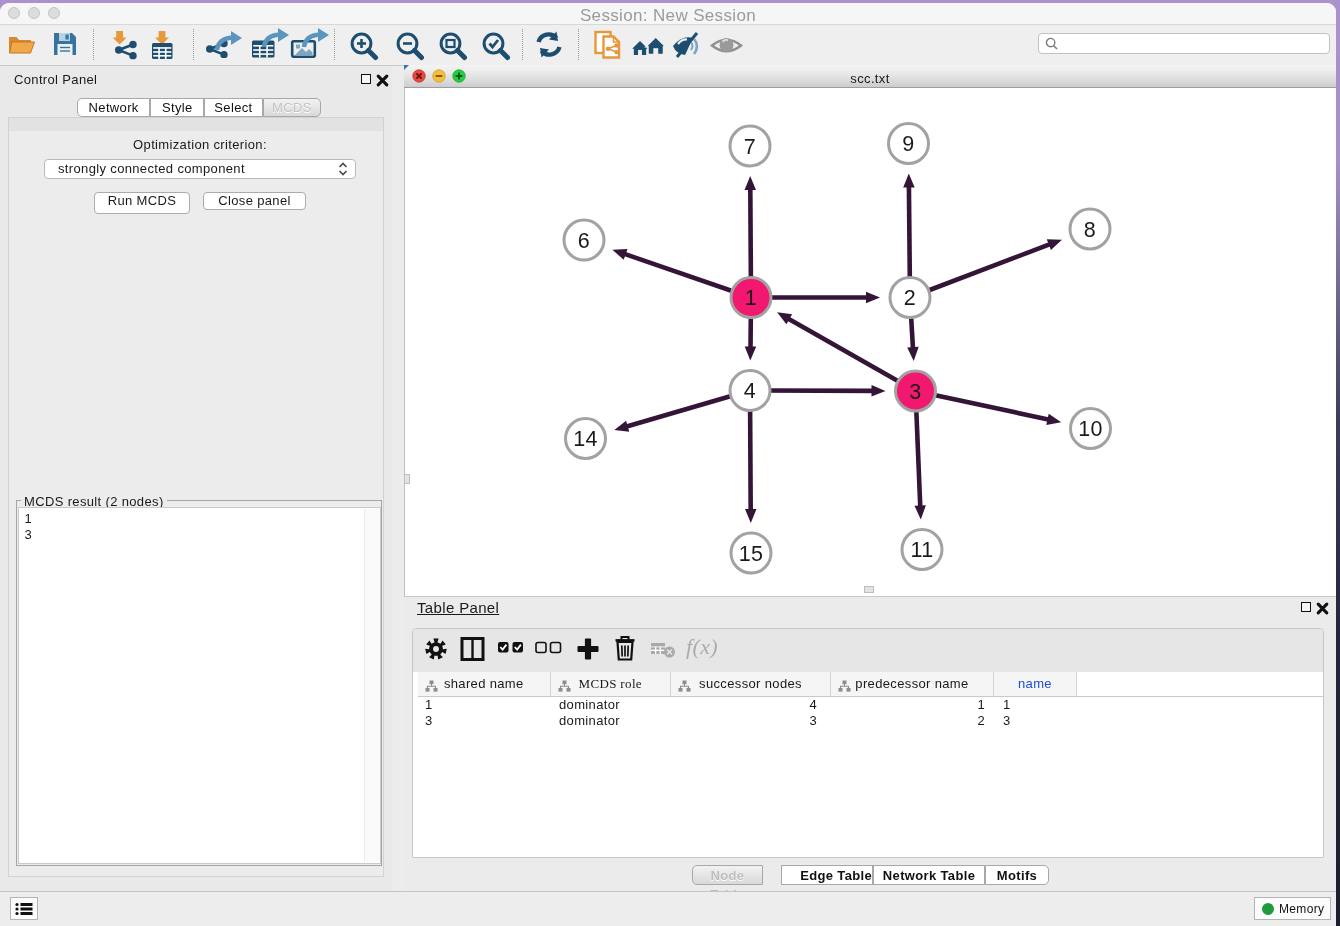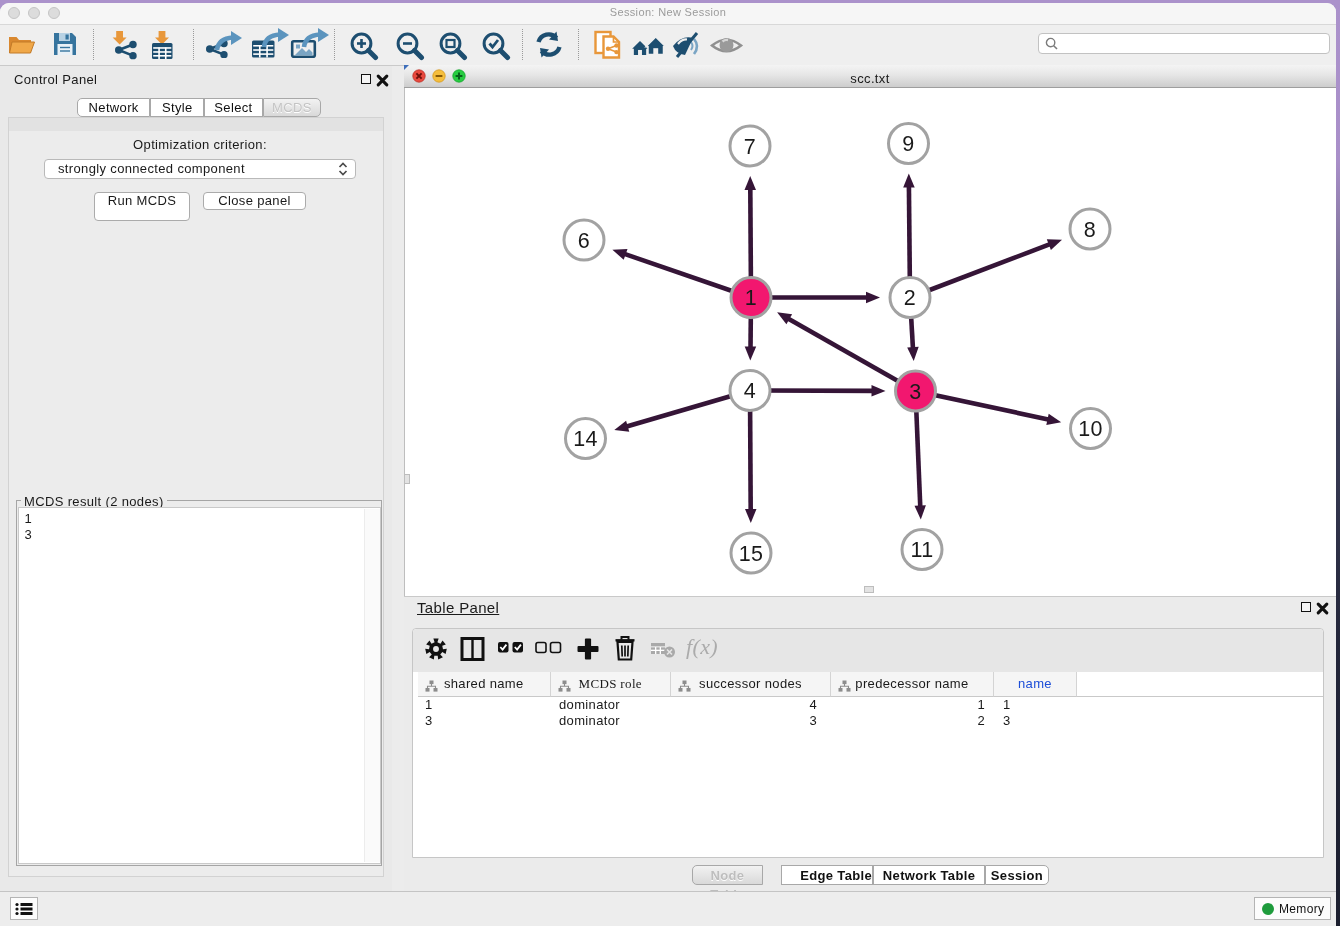--- a/index.html
+++ b/index.html
@@ -6,21 +6,21 @@
   background:linear-gradient(180deg,#AB92CB 0px,#A98FC9 160px,#7E7399 260px,#3C3E58 420px,#23263A 640px,#1B1E2E 926px); }
 #win { position:absolute; left:0; top:3px; width:1336px; height:923px; background:#ECECEC; border-radius:9px 9px 0 4px; }
 </style></head>
 <body>
 <div id="desktop">
     <div id="win"></div>
 <div style="position:absolute;left:0;top:3px;width:1336px;height:21px;background:#F6F6F6;border-bottom:1px solid #D8D8D8;border-radius:9px 9px 0 0;"></div>
 <div style="position:absolute;left:8px;top:7px;width:12px;height:12px;border-radius:50%;background:#DCDCDC;border:1px solid #C5C5C5;box-sizing:border-box;"></div>
 <div style="position:absolute;left:27.5px;top:7px;width:12px;height:12px;border-radius:50%;background:#DCDCDC;border:1px solid #C5C5C5;box-sizing:border-box;"></div>
 <div style="position:absolute;left:47.5px;top:7px;width:12px;height:12px;border-radius:50%;background:#DCDCDC;border:1px solid #C5C5C5;box-sizing:border-box;"></div>
-<div style="position:absolute;left:0;top:6px;width:1336px;text-align:center;font-size:11px;color:#9B9B9B;">Session: New Session</div>
+<div style="position:absolute;left:0;top:6px;width:1336px;text-align:center;font-size:17px;color:#9B9B9B;">Session: New Session</div>
 <div style="position:absolute;left:0;top:25px;width:1336px;height:40px;background:#EFEFEF;border-bottom:1px solid #CACACA;"></div>
 <div style="position:absolute;left:8px;top:32px;"><svg width="28" height="24" viewBox="0 0 28 24" style="">
         <path d="M1 6 L1 21 L23 21 L23 8 L11 8 L8.5 5 L1 5 Z" fill="#D9882F"></path>
         <path d="M4 10 L26.5 10 L22.5 21 L1.5 21 Z" fill="#F0A849" stroke="#C27A28" stroke-width="1"></path>
       </svg></div>
 <div style="position:absolute;left:52px;top:31px;"><svg width="26" height="26" viewBox="0 0 26 26" style="">
         <path d="M2 2 L20 2 L24 6 L24 24 L2 24 Z" fill="#36749E"></path>
         <rect x="7" y="2" width="11" height="8" fill="#B8D2E4"></rect>
         <rect x="13.5" y="3.5" width="3.2" height="5" fill="#36749E"></rect>
         <rect x="5.5" y="13" width="15" height="11" fill="#E9F1F7"></rect>
@@ -146,21 +146,21 @@
 <div style="position:absolute;left:9px;top:118px;width:374px;height:13px;background:#E2E2E2;"></div>
 <div style="position:absolute;left:78px;top:98px;width:73.30000000000001px;height:19px;background:#fff;color:#111;border-radius:5px 0 0 5px;border:1px solid #A8A8A8;box-sizing:border-box;font-size:13px;text-align:center;line-height:18px;margin-left:-1px;">Network</div>
     <div style="position:absolute;left:151.3px;top:98px;width:53.89999999999998px;height:19px;background:#fff;color:#111;border:1px solid #A8A8A8;box-sizing:border-box;font-size:13px;text-align:center;line-height:18px;margin-left:-1px;">Style</div>
     <div style="position:absolute;left:205.2px;top:98px;width:58.5px;height:19px;background:#fff;color:#111;border:1px solid #A8A8A8;box-sizing:border-box;font-size:13px;text-align:center;line-height:18px;margin-left:-1px;">Select</div>
     <div style="position:absolute;left:263.7px;top:98px;width:58.30000000000001px;height:19px;background:linear-gradient(180deg,#F2F2F2,#D9D9D9);color:#C4C4C4;text-shadow:0 1px 0 #fff;border-radius:0 5px 5px 0;border:1px solid #A8A8A8;box-sizing:border-box;font-size:13px;text-align:center;line-height:18px;margin-left:-1px;">MCDS</div>
 <div style="position:absolute;left:44px;top:159px;width:312px;height:20px;background:#fff;border:1px solid #B9B9B9;border-radius:4px;box-sizing:border-box;font-size:13px;color:#1A1A1A;line-height:18px;padding-left:13px;">strongly connected component<svg width="10" height="14" viewBox="0 0 10 14" style="position:absolute;right:7px;top:2px;">
         <path d="M1.5 5 L5 1.5 L8.5 5" fill="none" stroke="#4A4A4A" stroke-width="1.7"></path>
         <path d="M1.5 9 L5 12.5 L8.5 9" fill="none" stroke="#4A4A4A" stroke-width="1.7"></path>
       </svg></div>
 <div style="position:absolute;left:8px;top:137px;width:384px;text-align:center;font-size:13px;color:#1A1A1A;">Optimization criterion:</div>
-<div style="position:absolute;left:94px;top:192px;width:96px;height:29px;background:#fff;border:1px solid #ABABAB;border-radius:4px;box-sizing:border-box;font-size:13px;color:#1A1A1A;text-align:center;line-height:16px;">Run MCDS</div>
+<div style="position:absolute;left:94px;top:192px;width:96px;height:22px;background:#fff;border:1px solid #ABABAB;border-radius:4px;box-sizing:border-box;font-size:13px;color:#1A1A1A;text-align:center;line-height:16px;">Run MCDS</div>
 <div style="position:absolute;left:203px;top:192px;width:103px;height:18px;background:#fff;border:1px solid #ABABAB;border-radius:4px;box-sizing:border-box;font-size:13px;color:#1A1A1A;text-align:center;line-height:16px;">Close panel</div>
 <div style="position:absolute;left:16px;top:500px;width:366px;height:366px;border:1px solid #A5A5A5;box-sizing:border-box;"></div>
 <div style="position:absolute;left:21px;top:494px;background:#ECECEC;padding:0 3px;font-size:13px;color:#1A1A1A;">MCDS result (2 nodes)</div>
 <div style="position:absolute;left:17.5px;top:507px;width:363px;height:357px;background:#fff;border:1px solid #C9C9C9;box-sizing:border-box;font-size:13px;color:#1A1A1A;line-height:16px;padding:3px 0 0 6px;">1<br>3</div>
 <div style="position:absolute;left:364px;top:509px;width:14.5px;height:353px;background:#FAFAFA;border-left:1px solid #ECECEC;"></div>
 <div style="position:absolute;left:404px;top:65px;width:932px;height:23px;background:linear-gradient(180deg,#F4F4F4 0%,#E6E6E6 45%,#CDCDCD 100%);border-bottom:1px solid #9E9E9E;box-sizing:border-box;"></div>
 <div style="position:absolute;left:404px;top:65px;width:0;height:0;border-left:5px solid #3E6FBB;border-bottom:5px solid transparent;"></div>
 <div style="position:absolute;left:404px;top:71px;width:932px;text-align:center;font-size:13px;color:#1A1A1A;">scc.txt</div>
 <div style="position:absolute;left:412px;top:69px;"><svg width="62" height="14" viewBox="0 0 62 14">
         <circle cx="7" cy="7" r="6.2" fill="#E9493E" stroke="#B9352C" stroke-width="0.8"></circle>
@@ -310,21 +310,21 @@
     <div style="position:absolute;left:831px;top:697px;width:154px;text-align:right;font-size:13px;color:#1A1A1A;line-height:16px;">1</div>
     <div style="position:absolute;left:1003px;top:697px;font-size:13px;color:#1A1A1A;line-height:16px;">1</div>
     <div style="position:absolute;left:425px;top:713px;font-size:13px;color:#1A1A1A;line-height:16px;">3</div>
     <div style="position:absolute;left:559px;top:713px;font-size:13px;color:#1A1A1A;line-height:16px;">dominator</div>
     <div style="position:absolute;left:671px;top:713px;width:146px;text-align:right;font-size:13px;color:#1A1A1A;line-height:16px;">3</div>
     <div style="position:absolute;left:831px;top:713px;width:154px;text-align:right;font-size:13px;color:#1A1A1A;line-height:16px;">2</div>
     <div style="position:absolute;left:1003px;top:713px;font-size:13px;color:#1A1A1A;line-height:16px;">3</div>
 <div style="position:absolute;left:693px;top:865px;width:71px;height:20px;background:linear-gradient(180deg,#F2F2F2,#D9D9D9);color:#BDBDBD;text-shadow:0 1px 0 #fff;border-radius:5px 0 0 5px;border:1px solid #A8A8A8;box-sizing:border-box;font-size:13px;font-weight:bold;text-align:center;line-height:19px;margin-left:-1px;">Node Table</div>
     <div style="position:absolute;left:782.3px;top:865px;width:91.80000000000007px;height:20px;background:#fff;color:#111;border:1px solid #A8A8A8;box-sizing:border-box;font-size:13px;font-weight:bold;text-align:right;line-height:19px;margin-left:-1px;">Edge Table</div>
     <div style="position:absolute;left:874.1px;top:865px;width:111.89999999999998px;height:20px;background:#fff;color:#111;border:1px solid #A8A8A8;box-sizing:border-box;font-size:13px;font-weight:bold;text-align:center;line-height:19px;margin-left:-1px;">Network Table</div>
-    <div style="position:absolute;left:986px;top:865px;width:64px;height:20px;background:#fff;color:#111;border-radius:0 5px 5px 0;border:1px solid #A8A8A8;box-sizing:border-box;font-size:13px;font-weight:bold;text-align:center;line-height:19px;margin-left:-1px;">Session</div>
+    <div style="position:absolute;left:986px;top:865px;width:64px;height:20px;background:#fff;color:#111;border-radius:0 5px 5px 0;border:1px solid #A8A8A8;box-sizing:border-box;font-size:13px;font-weight:bold;text-align:center;line-height:19px;margin-left:-1px;">Motifs</div>
 <div style="position:absolute;left:0;top:891px;width:1336px;height:35px;background:#EDEDED;border-top:1px solid #C4C4C4;box-sizing:border-box;"></div>
 <div style="position:absolute;left:10px;top:897px;width:28px;height:23px;background:#FCFCFC;border:1px solid #B4B4B4;box-sizing:border-box;text-align:center;"><span style="display:inline-block;margin-top:4px;"><svg width="18" height="14" viewBox="0 0 18 14" style="">
           <circle cx="2" cy="2.5" r="1.6" fill="#111"></circle>
           <rect x="5.5" y="1" width="12" height="3" fill="#111"></rect>
           <circle cx="2" cy="7" r="1.6" fill="#111"></circle>
           <rect x="5.5" y="5.5" width="12" height="3" fill="#111"></rect>
           <circle cx="2" cy="11.5" r="1.6" fill="#111"></circle>
           <rect x="5.5" y="10" width="12" height="3" fill="#111"></rect>
         </svg></span></div>
 <div style="position:absolute;left:1254px;top:897px;width:77px;height:23px;background:#FCFCFC;border:1px solid #B4B4B4;box-sizing:border-box;font-size:12px;color:#111;">

